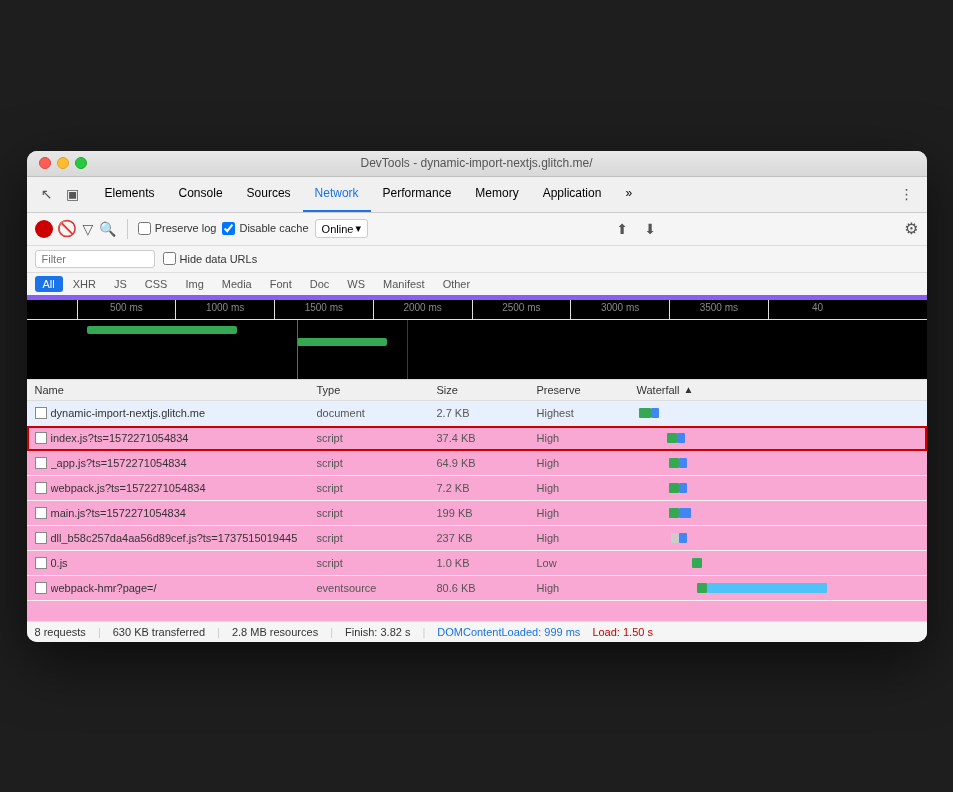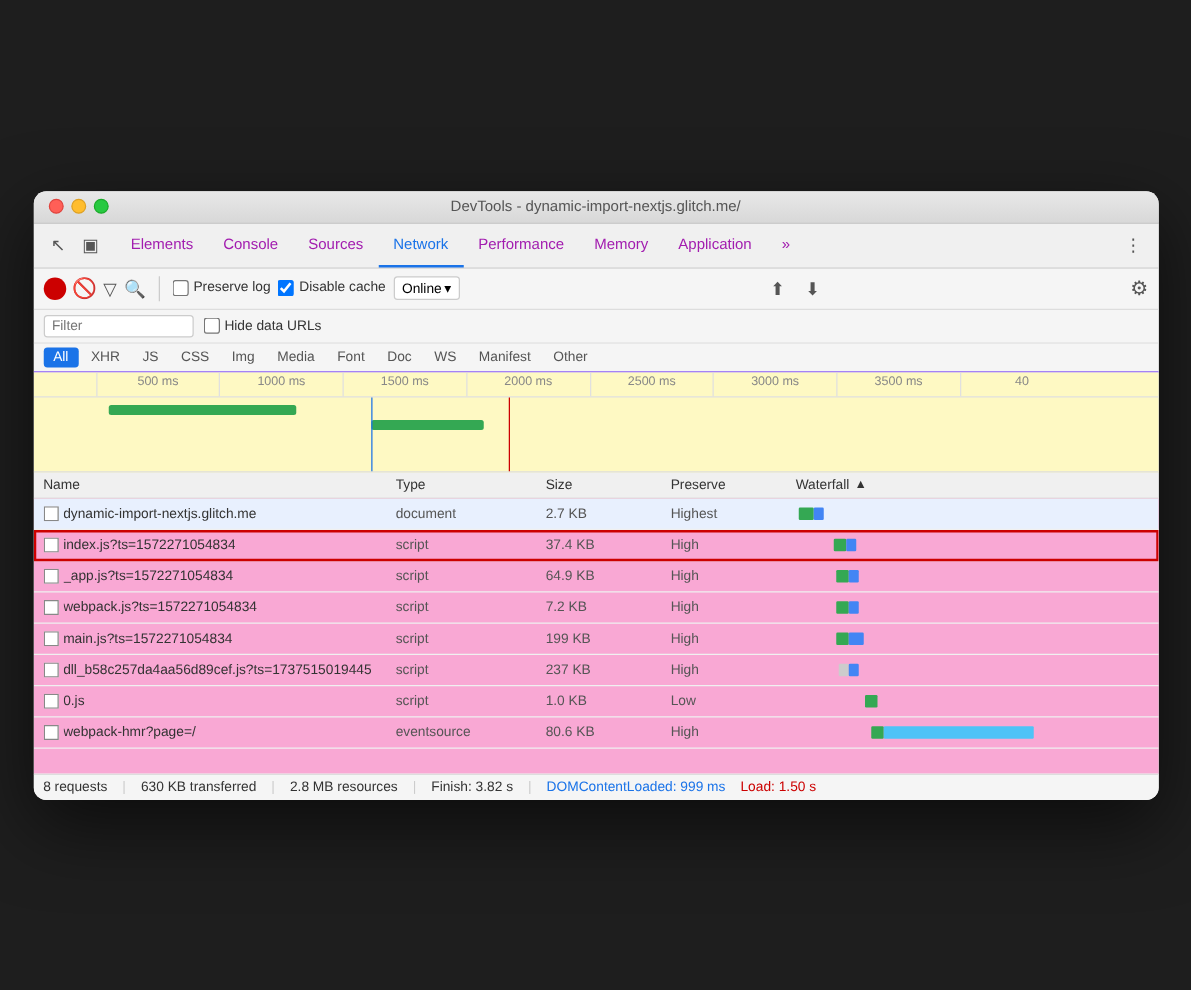--- a/index.html
+++ b/index.html
@@ -65,21 +65,21 @@
       align-items: center;
       padding: 0 8px;
       height: 36px;
     }
     .nav-tab {
       padding: 0 12px;
       height: 36px;
       display: flex;
       align-items: center;
       font-size: 12px;
-      color: #a21caf;
+      color: #000000;
       cursor: pointer;
       border-bottom: 2px solid transparent;
       white-space: nowrap;
     }
     .nav-tab.active {
       color: #1a73e8;
       border-bottom: 2px solid #1a73e8;
     }
     .devtools-toolbar {
       background: #f5f5f5;
@@ -174,41 +174,41 @@
     }
     .hide-data-urls {
       display: flex;
       align-items: center;
       gap: 4px;
       font-size: 11px;
       color: #333;
     }
     .type-filters {
       background: #f5f5f5;
-      border-bottom: 1px solid #8b5cf6;
+      border-bottom: 5px solid #8b5cf6;
       display: flex;
       align-items: center;
       padding: 3px 8px;
       gap: 2px;
     }
     .type-btn {
       padding: 2px 8px;
       font-size: 11px;
       border-radius: 3px;
       cursor: pointer;
       border: none;
       background: transparent;
       color: #555;
     }
     .type-btn.active {
       background: #1a73e8;
       color: white;
     }
     .timeline-area {
-      background: #fef9c3;
+      background: #000000;
       height: 80px;
       border-bottom: 1px solid #ddd;
       position: relative;
       overflow: hidden;
     }
     .timeline-ruler {
       display: flex;
       padding: 0 60px 0 0;
       border-bottom: 1px solid #e0e0e0;
       height: 20px;

